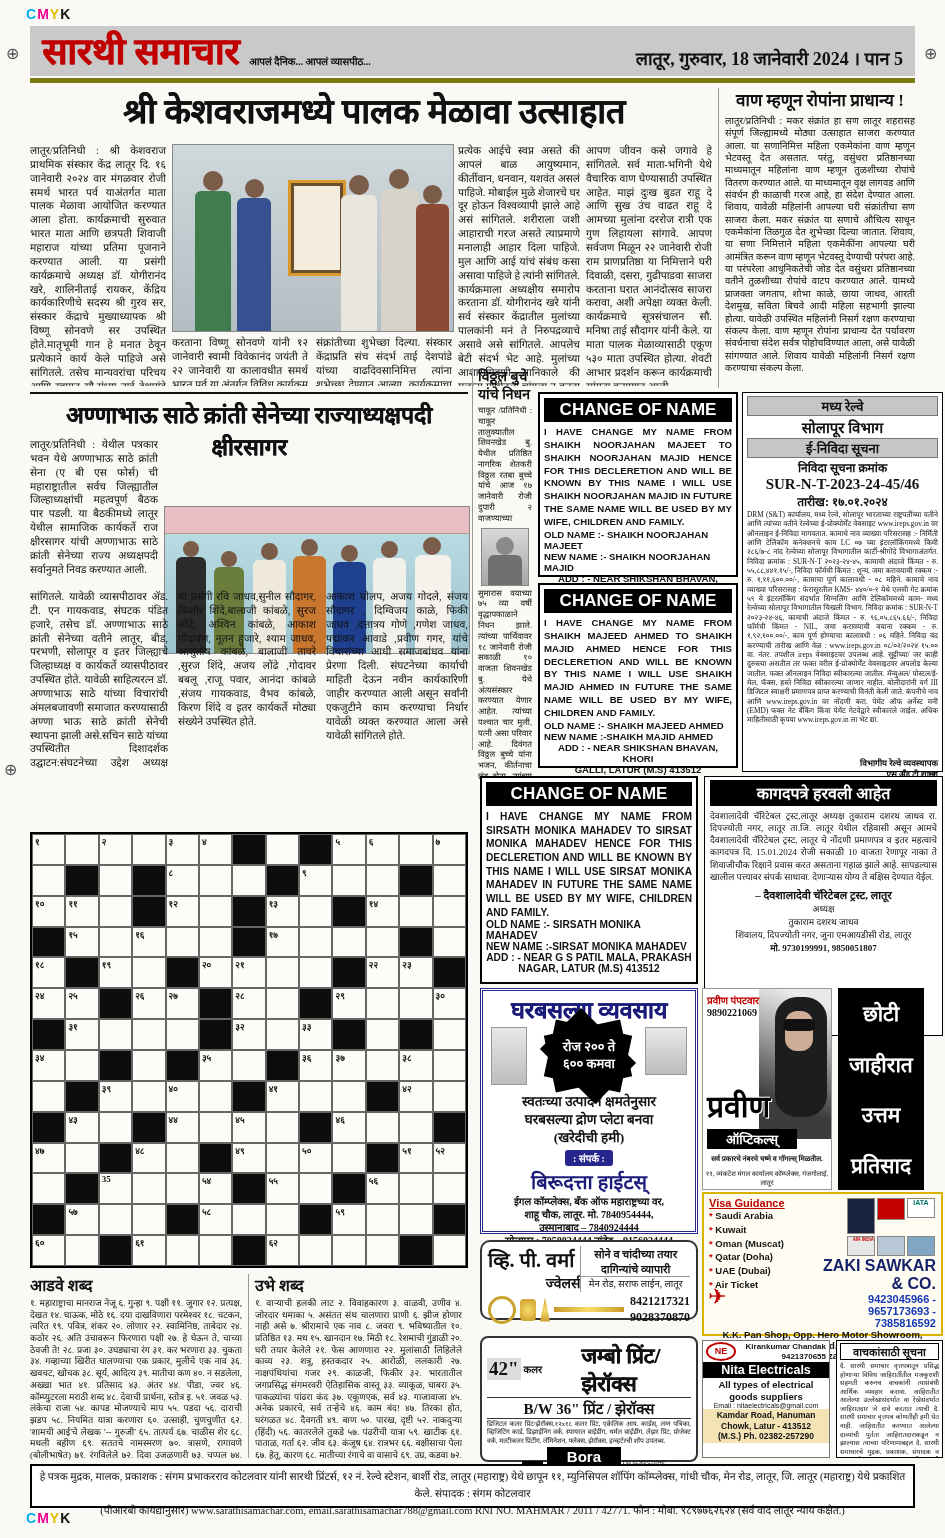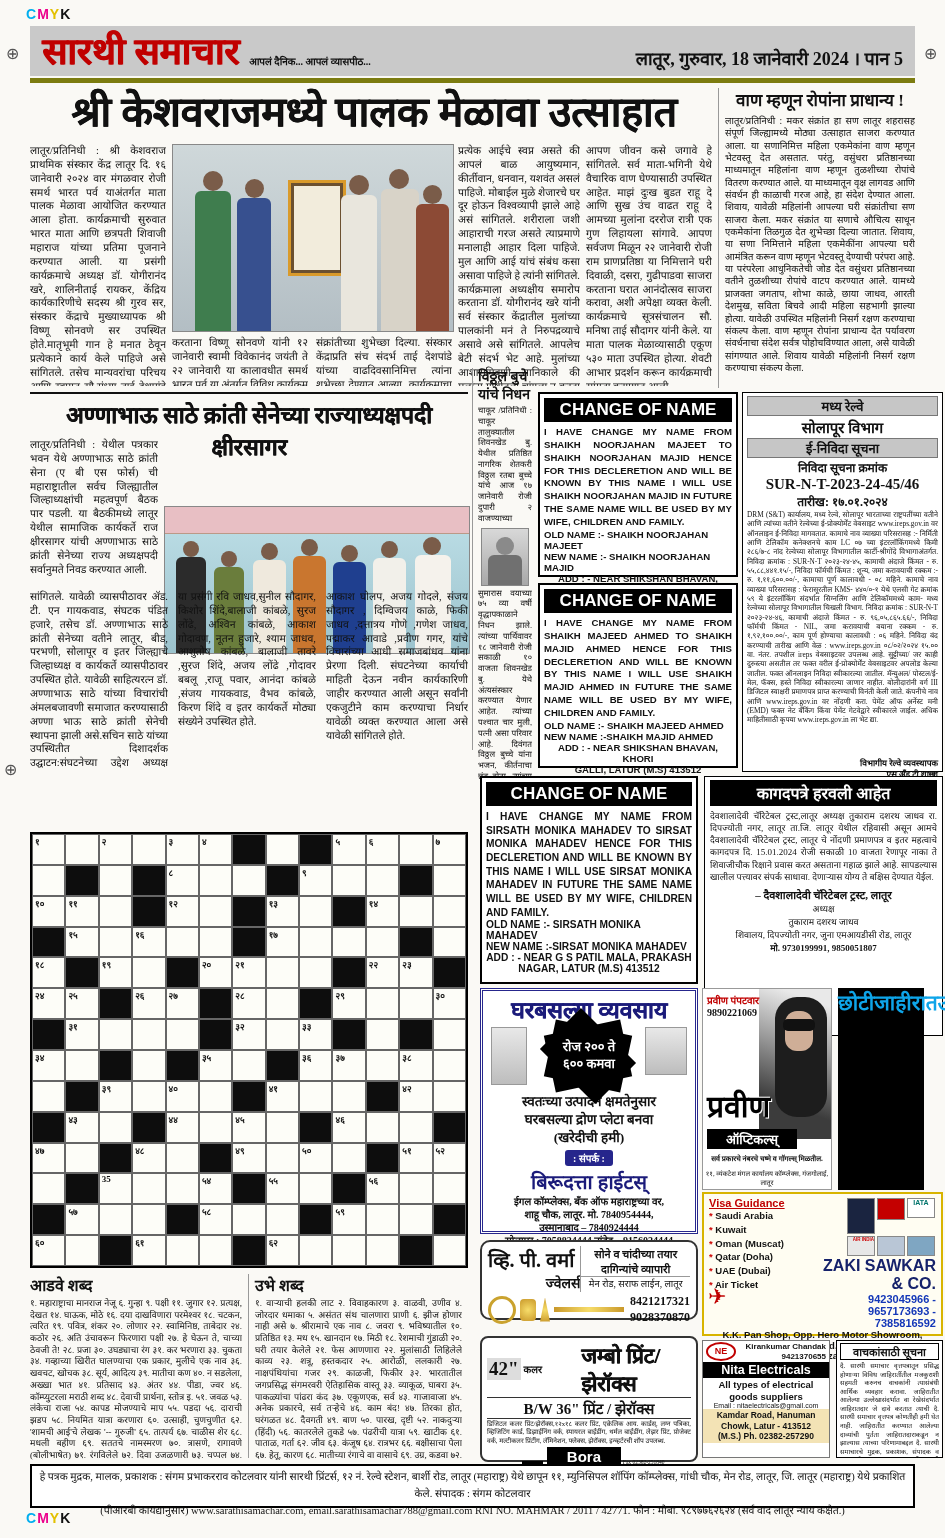--- a/index.html
+++ b/index.html
@@ -12,21 +12,21 @@
   .cmyk{font-family:"Liberation Sans",sans-serif;font-weight:bold;font-size:14px;letter-spacing:1px;}
   .c0{color:#00aeef}.c1{color:#ec008c}.c2{color:#e3c000}.c3{color:#111}
   .regmark{color:#555;font-size:16px;}
   
   #masthead{left:30px;top:26px;width:885px;height:50px;background:#c9c9c9;display:flex;align-items:flex-end;padding:0 12px;box-sizing:border-box;}
   #mast-title{color:#c00000;font-size:37px;font-weight:bold;line-height:48px;text-shadow:1px 0 #c00000;}
   #mast-tag{font-size:10px;font-weight:bold;margin:0 0 8px 10px;}
   #mast-date{margin-left:auto;font-size:18px;font-weight:bold;margin-bottom:6px;}
   #mastrule{left:30px;top:78px;width:885px;height:5px;background:#7c7c10;}
   
-  #main-headline{left:30px;top:86px;width:688px;height:54px;font-size:41px;font-weight:bold;text-align:center;line-height:52px;text-shadow:0.6px 0 #000;}
+  #main-headline{left:30px;top:86px;width:688px;height:54px;font-size:34px;font-weight:bold;text-align:center;line-height:52px;text-shadow:0.6px 0 #000;}
   .col{font-size:10.5px;line-height:1.32;}
   .smallcol{font-size:9.5px;line-height:1.3;}
   
   .photo{background:linear-gradient(#cfd8da,#b3bec4);border:1px solid #888;overflow:hidden;position:relative;}
   .ph-person{position:absolute;border-radius:6px 6px 0 0;}
   .ph-head{position:absolute;border-radius:50%;background:#7a5c49;}
   .ph-frame{position:absolute;background:#f2ecdc;border:3px solid #6b5030;box-shadow:0 0 0 3px #d99a2b;}
   .banner{position:absolute;left:0;top:0;right:0;height:26px;background:#e8bfc4;border-bottom:1px solid #b98;}
   
   .notice{border:2px solid #000;background:#fff;box-sizing:border-box;padding:4px;}
@@ -67,21 +67,21 @@
   
   #jumbo{left:480px;top:1336px;width:218px;height:126px;border:2px solid #333;border-radius:8px;box-sizing:border-box;background:#fff;padding:3px 5px;position:absolute;}
   .gold{background:radial-gradient(circle,#f7dd6a,#c9982a);}
   
   #praveen{left:702px;top:988px;width:130px;height:202px;border:1px solid #999;box-sizing:border-box;background:#fff;overflow:hidden;position:absolute;}
   #pv-photo{position:absolute;right:0;top:0;width:72px;height:150px;background:linear-gradient(200deg,#e9e9e9 10%,#9b9b9b 40%,#3c3c3c 75%);}
   #pv-hair{position:absolute;right:4px;top:8px;width:52px;height:120px;border-radius:22px;background:#1d1d1d;}
   #pv-face{position:absolute;right:18px;top:22px;width:28px;height:40px;border-radius:12px;background:#cfae97;}
   #pv-glass{position:absolute;right:16px;top:30px;width:32px;height:12px;border-radius:5px;background:#111;}
   
-  #chhoti{left:838px;top:988px;width:86px;height:202px;background:#000;color:#0ea5e9;display:flex;flex-direction:row;justify-content:space-around;text-align:center;font-size:21px;font-weight:bold;position:absolute;}
+  #chhoti{left:838px;top:988px;width:86px;height:202px;background:#000;color:#ffffff;display:flex;flex-direction:column;justify-content:space-around;text-align:center;font-size:21px;font-weight:bold;position:absolute;}
   
   #zaki{left:702px;top:1192px;width:241px;height:144px;border:2px solid #d8b400;box-sizing:border-box;background:#fffdf2;padding:3px 5px;position:absolute;font-family:"Liberation Sans",sans-serif;}
   .zk-item{font-size:9.5px;font-weight:bold;line-height:1.45;}
   .zk-star{color:#c00;}
   .lg{display:inline-block;width:26px;height:18px;margin:1px;vertical-align:top;border:1px solid #888;}
   
   #nita{left:702px;top:1340px;width:128px;height:118px;border:1px solid #777;box-sizing:border-box;background:#fff;text-align:center;position:absolute;font-family:"Liberation Sans",sans-serif;}
   #nita-bar{background:#000;color:#fff;font-size:12.5px;font-weight:bold;padding:1px 16px;}
   #nita-addr{background:#f3e3b5;font-size:8.5px;font-weight:bold;line-height:1.25;padding:1px;}
   

